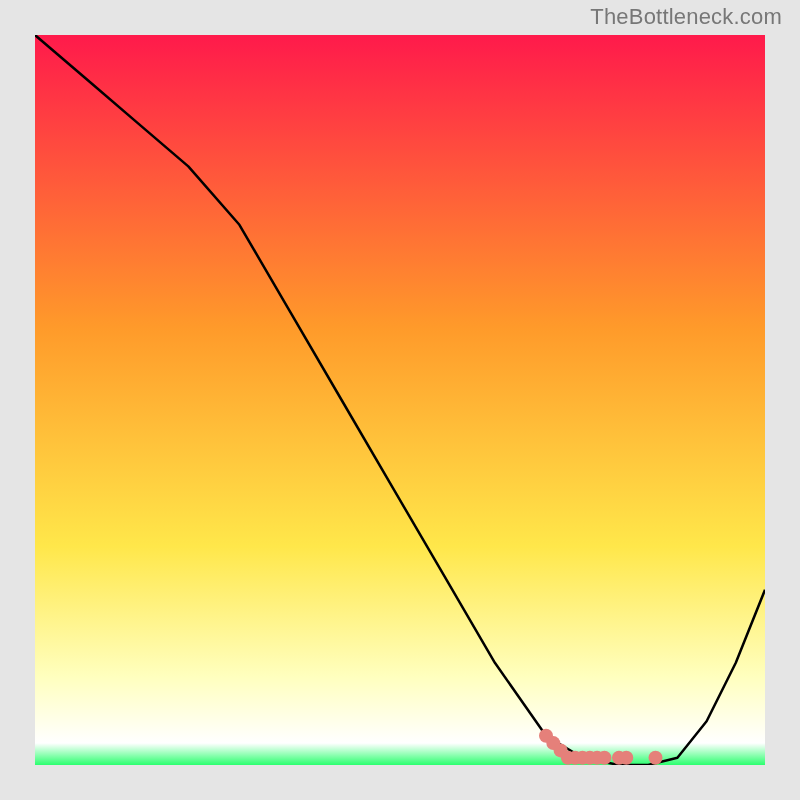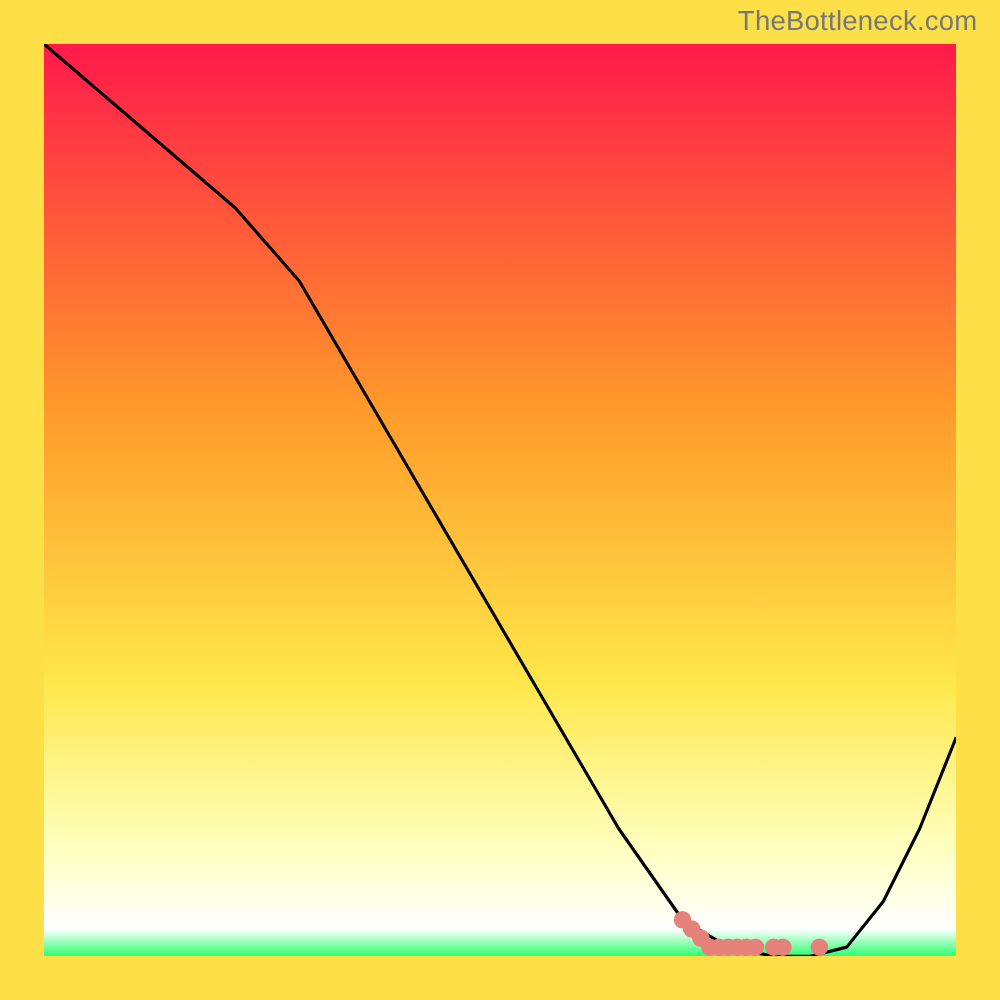--- a/index.html
+++ b/index.html
@@ -8,21 +8,21 @@
     width: 800px;
     height: 800px;
     background: #000;
     font-family: Arial, Helvetica, sans-serif;
     overflow: hidden;
   }
   .outer {
     position: relative;
     width: 800px;
     height: 800px;
-    background: #fde047;
+    background: #e5e5e5;
   }
   .watermark {
     position: absolute;
     top: 4px;
     right: 18px;
     color: #777;
     font-size: 22px;
     letter-spacing: 0.2px;
     user-select: none;
   }

